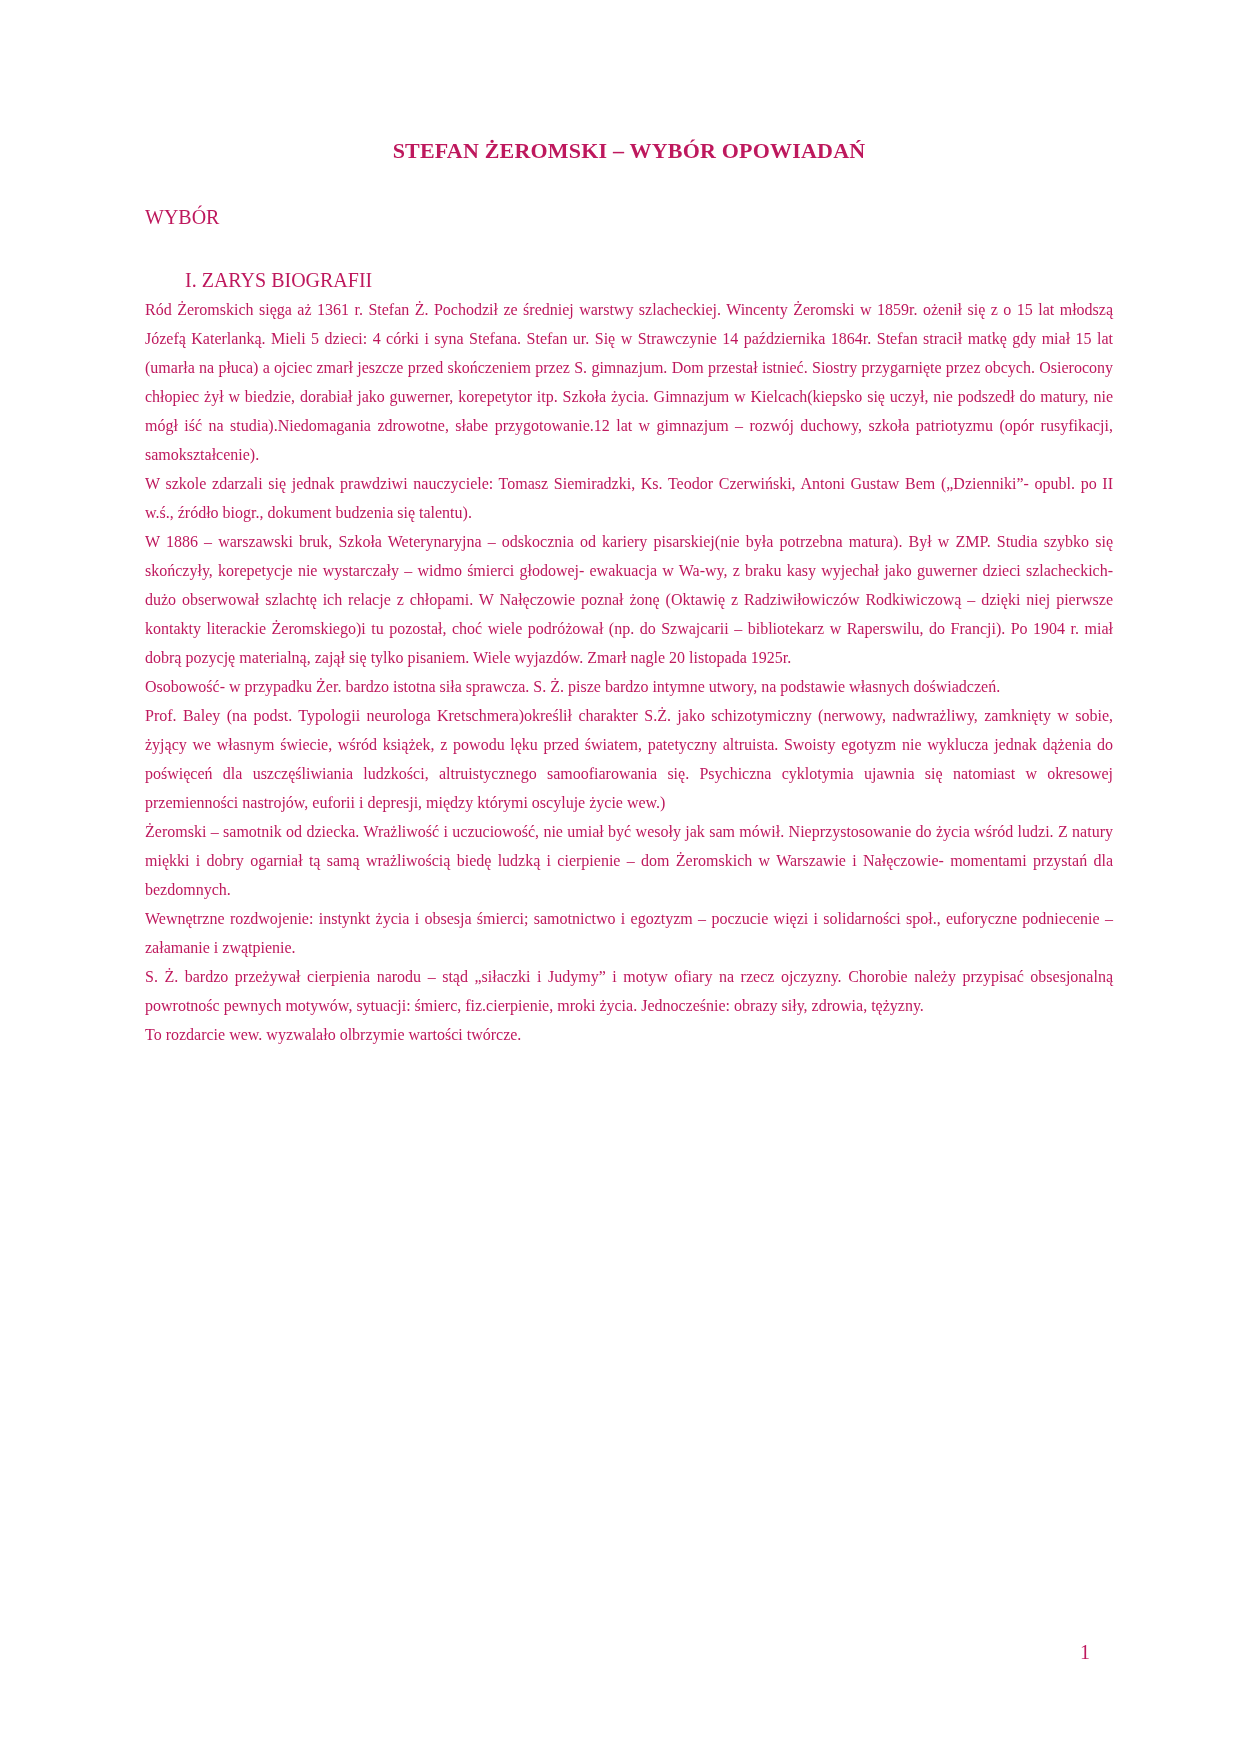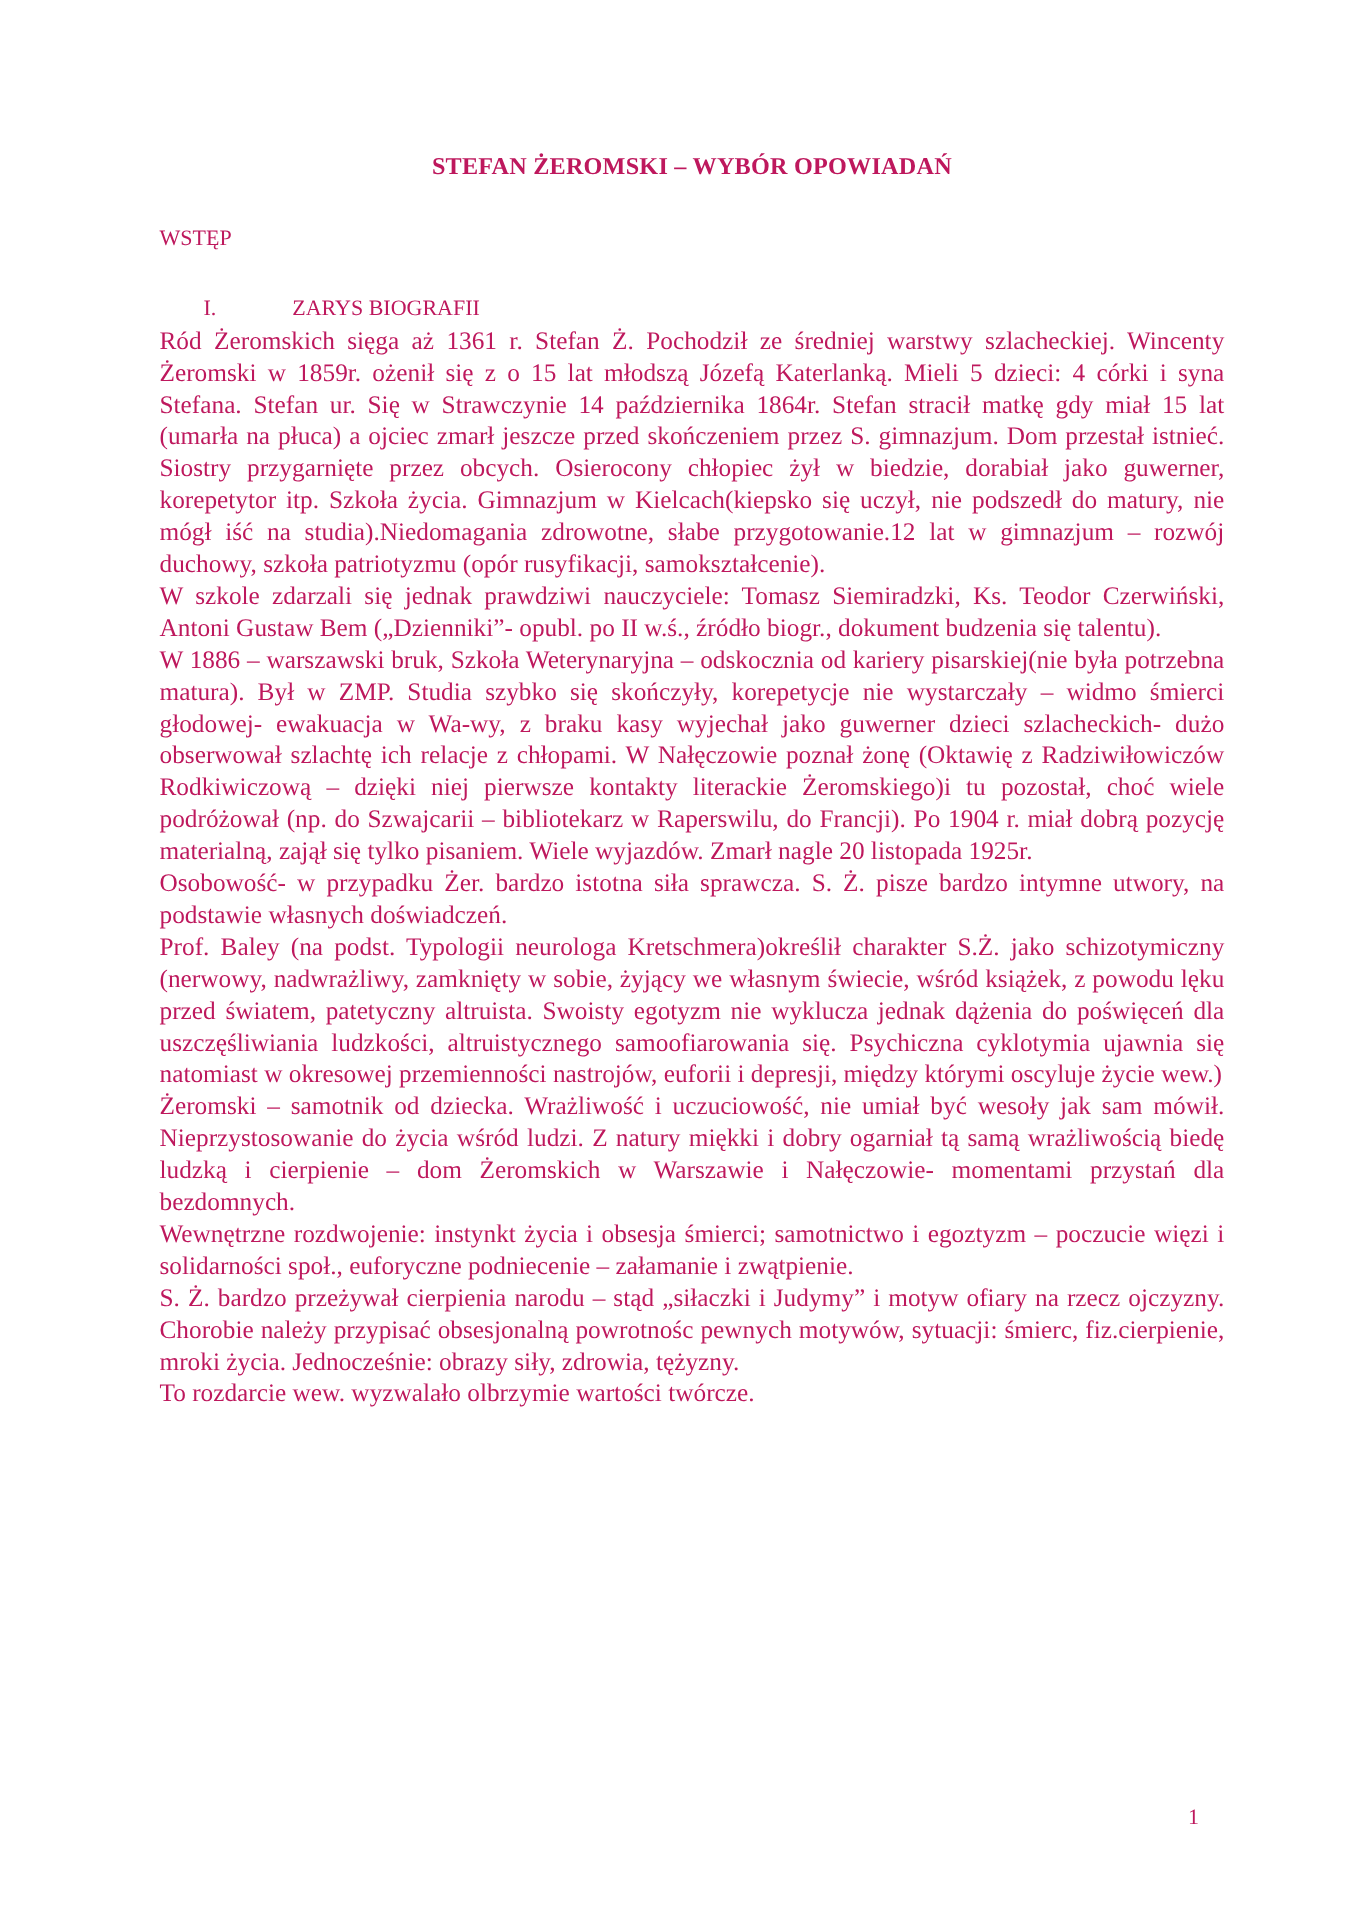--- a/index.html
+++ b/index.html
@@ -42,25 +42,24 @@
     font-size: 20px;
     line-height: 29px;
     font-weight: normal;
   }
   .sec1-heading .numeral {
     display: inline-block;
     margin-left: 40px;
   }
   .sec1-heading .sec-label {
     display: inline-block;
-    margin-left: 64px;
   }
   p.body-par {
     margin: 0;
-    font-size: 23px;
+    font-size: 16px;
     line-height: 29px;
     text-align: justify;
   }
   .sec2-heading {
     margin: 18px 0 0 0;
     font-size: 20px;
     line-height: 33px;
     font-weight: normal;
   }
   .page-number {
@@ -74,21 +73,21 @@
   }
 </style>
 </head>
 <body>
 
 <div class="page">
   <div class="content">
 
     <h1 class="doc-title">STEFAN ŻEROMSKI – WYBÓR OPOWIADAŃ</h1>
 
-    <div class="intro-label">WSTĘP</div>
+    <div class="intro-label">WYBÓR</div>
 
     <div class="sec1-heading">
       <span class="numeral">I.</span>
       <span class="sec-label">ZARYS BIOGRAFII</span>
     </div>
 
     <p class="body-par">Ród Żeromskich sięga aż 1361 r. Stefan Ż. Pochodził ze średniej warstwy szlacheckiej. Wincenty Żeromski w 1859r. ożenił się z o 15 lat młodszą Józefą Katerlanką. Mieli 5 dzieci: 4 córki i syna Stefana. Stefan ur. Się w Strawczynie 14 października 1864r. Stefan stracił matkę gdy miał 15 lat (umarła na płuca) a ojciec zmarł jeszcze przed skończeniem przez S. gimnazjum. Dom przestał istnieć. Siostry przygarnięte przez obcych. Osierocony chłopiec żył w biedzie, dorabiał jako guwerner, korepetytor itp. Szkoła życia. Gimnazjum w Kielcach(kiepsko się uczył, nie podszedł do matury, nie mógł iść na studia).Niedomagania zdrowotne, słabe przygotowanie.12 lat w gimnazjum – rozwój  duchowy, szkoła patriotyzmu (opór rusyfikacji, samokształcenie).</p>
     <p class="body-par">W szkole zdarzali się jednak prawdziwi nauczyciele: Tomasz Siemiradzki, Ks. Teodor Czerwiński, Antoni Gustaw Bem („Dzienniki”- opubl. po II w.ś., źródło biogr., dokument budzenia się talentu).</p>
     <p class="body-par">W 1886 – warszawski bruk, Szkoła Weterynaryjna – odskocznia od kariery pisarskiej(nie była potrzebna matura). Był w ZMP. Studia szybko się skończyły, korepetycje nie wystarczały – widmo śmierci głodowej- ewakuacja w Wa-wy, z braku kasy wyjechał jako guwerner dzieci szlacheckich- dużo obserwował szlachtę ich relacje z chłopami. W Nałęczowie poznał żonę (Oktawię z Radziwiłowiczów Rodkiwiczową – dzięki niej pierwsze kontakty literackie Żeromskiego)i tu pozostał, choć wiele podróżował (np. do Szwajcarii – bibliotekarz w Raperswilu, do Francji). Po 1904 r. miał dobrą pozycję materialną, zajął się tylko pisaniem. Wiele wyjazdów. Zmarł nagle 20 listopada 1925r.</p>
 

